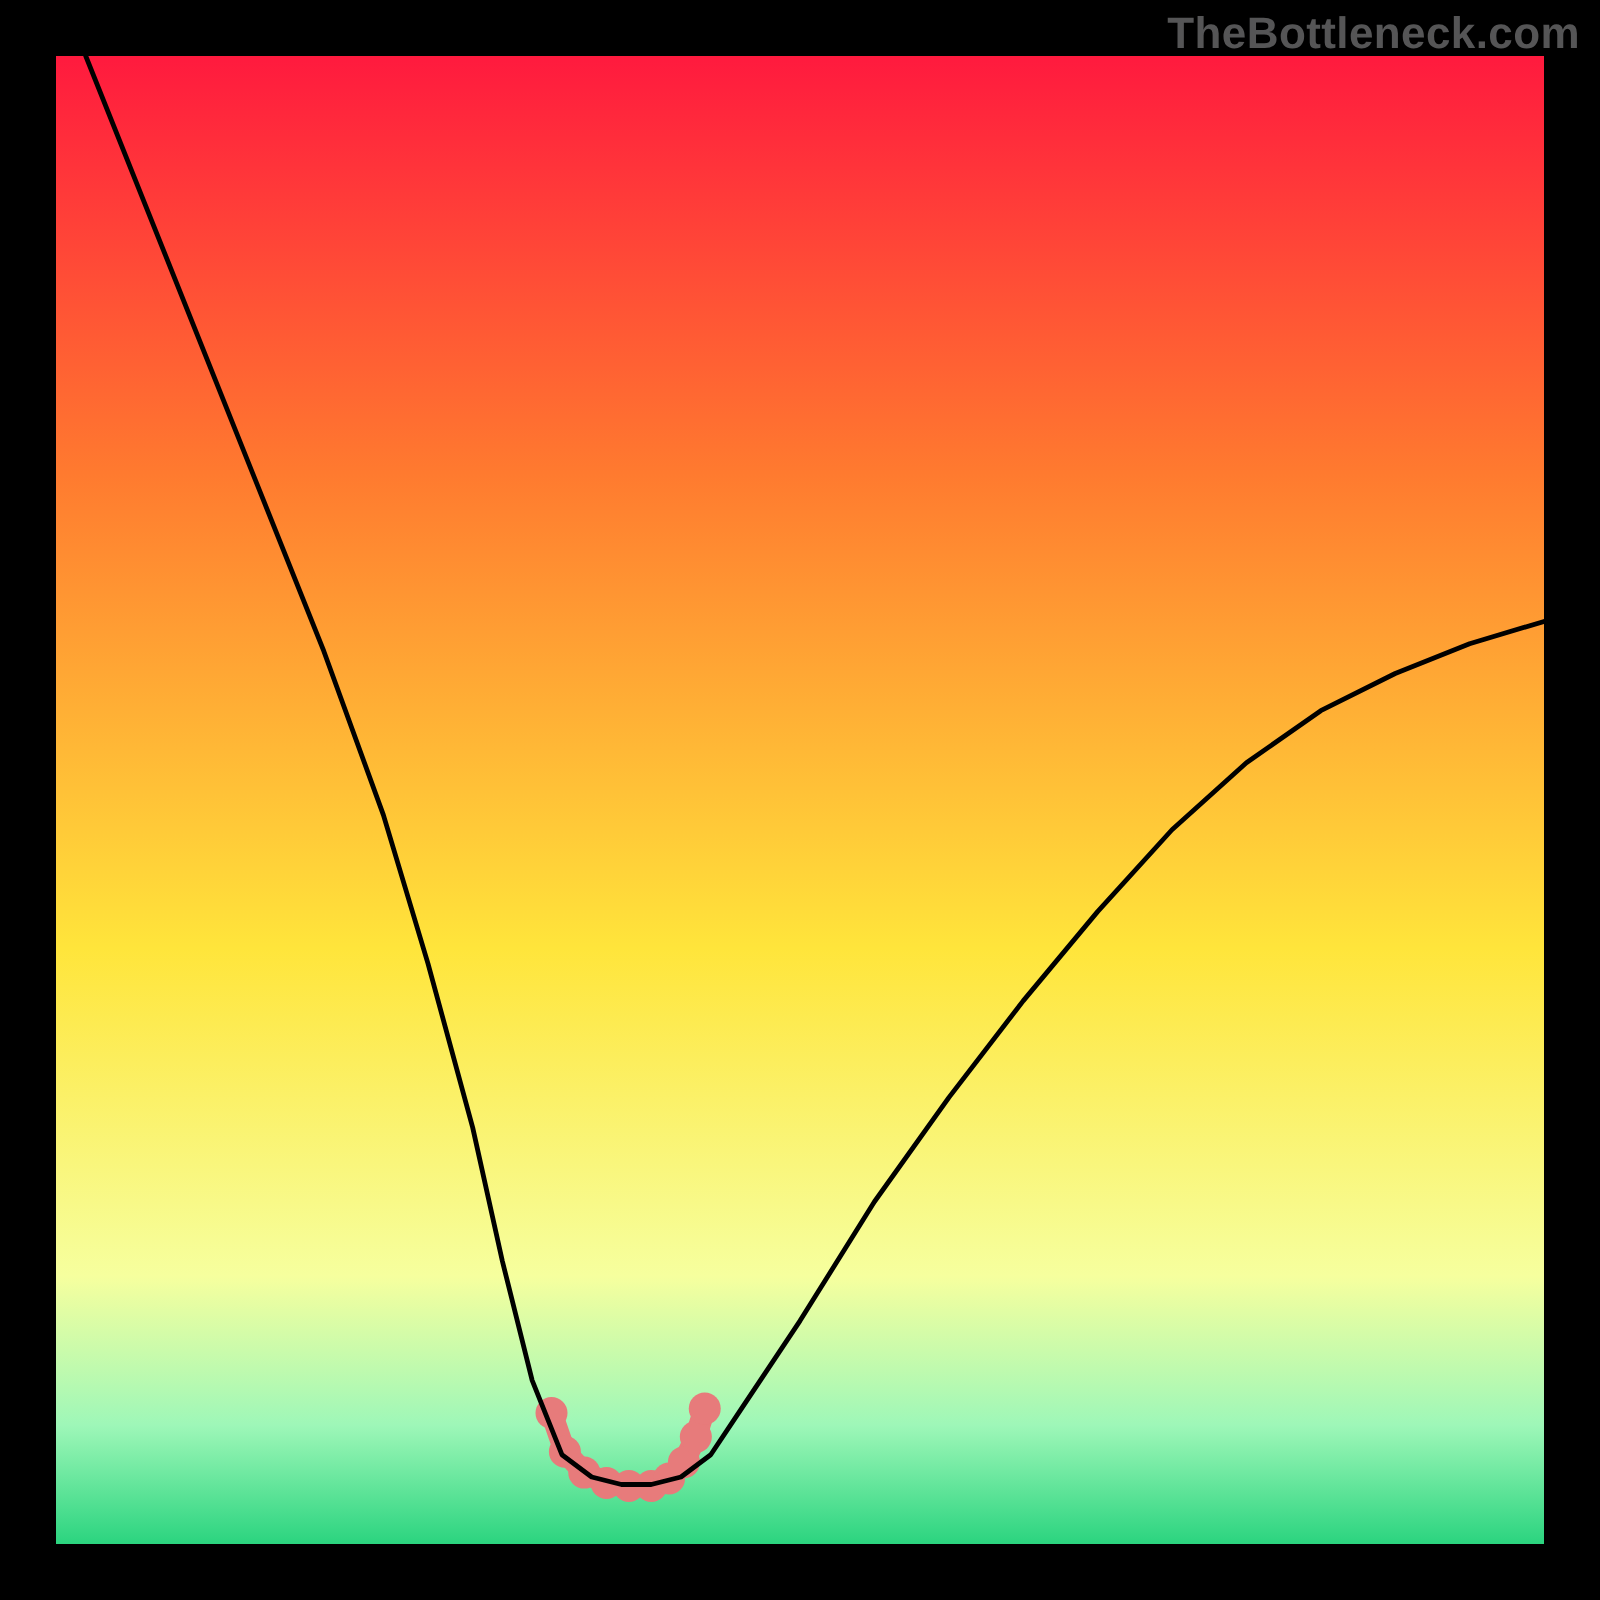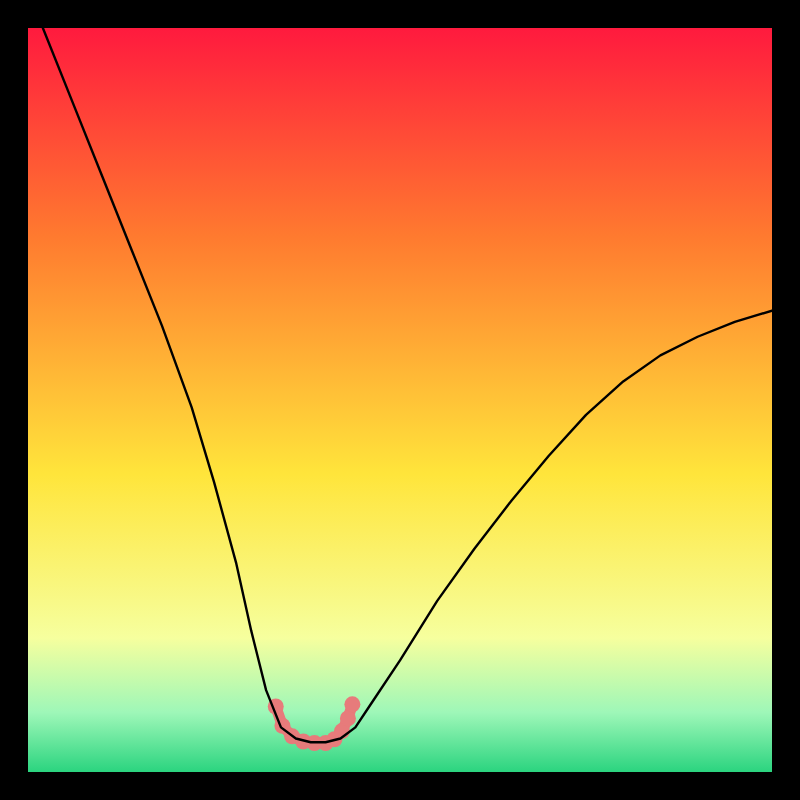--- a/index.html
+++ b/index.html
@@ -29,20 +29,21 @@
   }
   .plot {
     position: absolute;
     display: block;
   }
 </style>
 </head>
 <body>
 <div class="frame">
 
+<span class="watermark">TheBottleneck.com</span>
 
 <svg class="plot" xmlns="http://www.w3.org/2000/svg" width="744" height="744" viewBox="0 0 744 744" style="left: 28px; top: 28px;">
   <defs>
     <linearGradient id="bg-grad" x1="0" y1="0" x2="0" y2="1">
       <stop id="g0" offset="0%" stop-color="#ff1a3e"></stop>
       <stop id="g1" offset="28%" stop-color="#ff7a2f"></stop>
       <stop id="g2" offset="60%" stop-color="#ffe53b"></stop>
       <stop id="g3" offset="82%" stop-color="#f6ff9e"></stop>
       <stop id="g4" offset="92%" stop-color="#9ef7b8"></stop>
       <stop id="g5" offset="100%" stop-color="#2bd47f"></stop>

